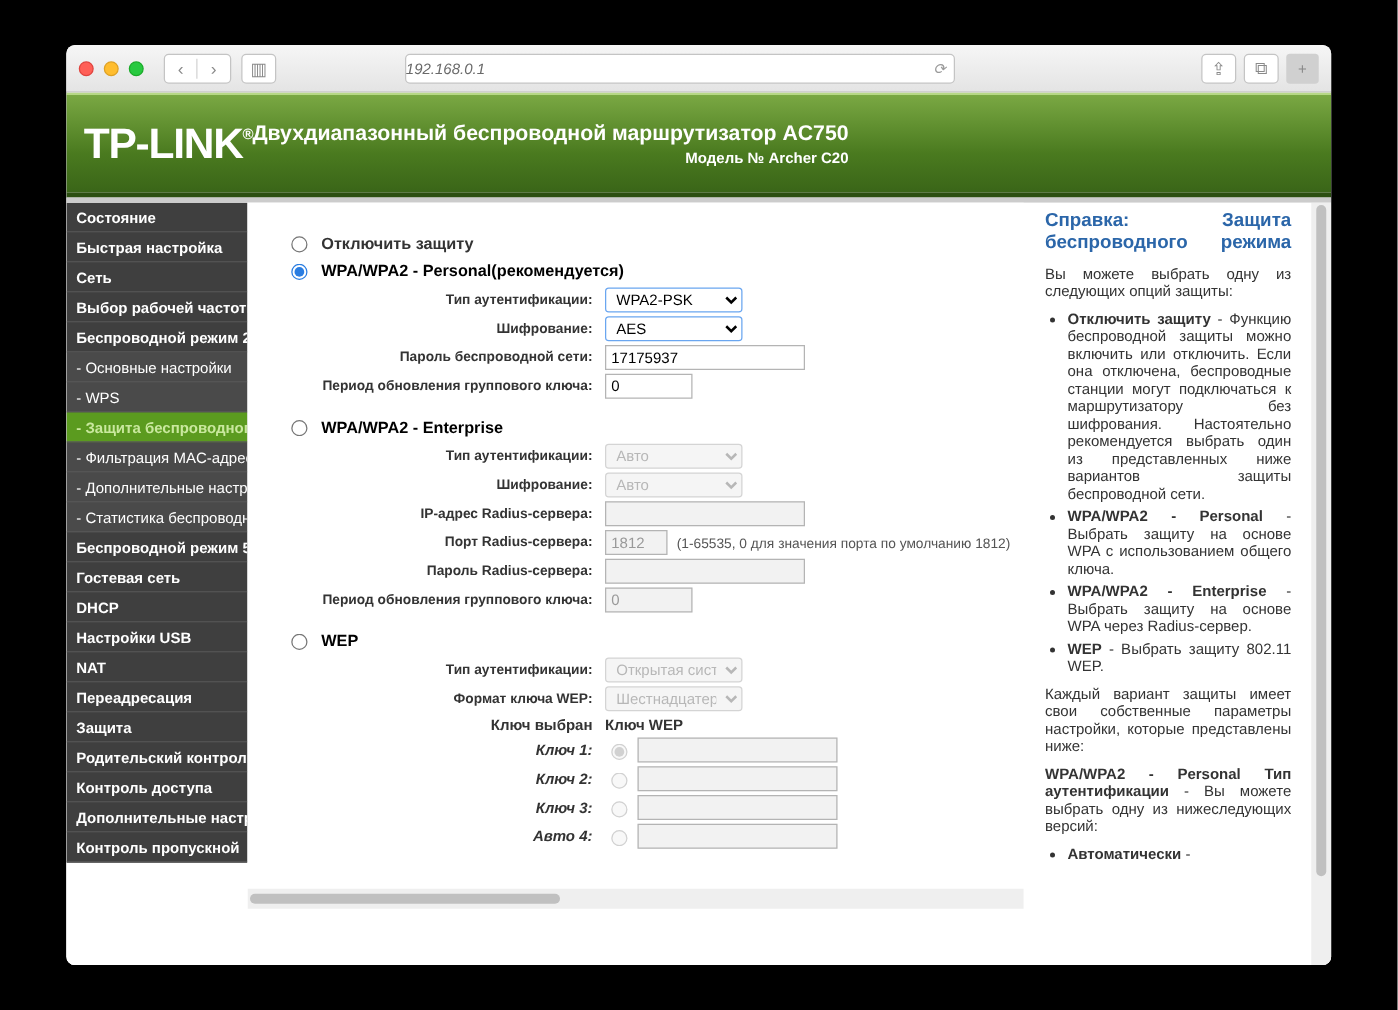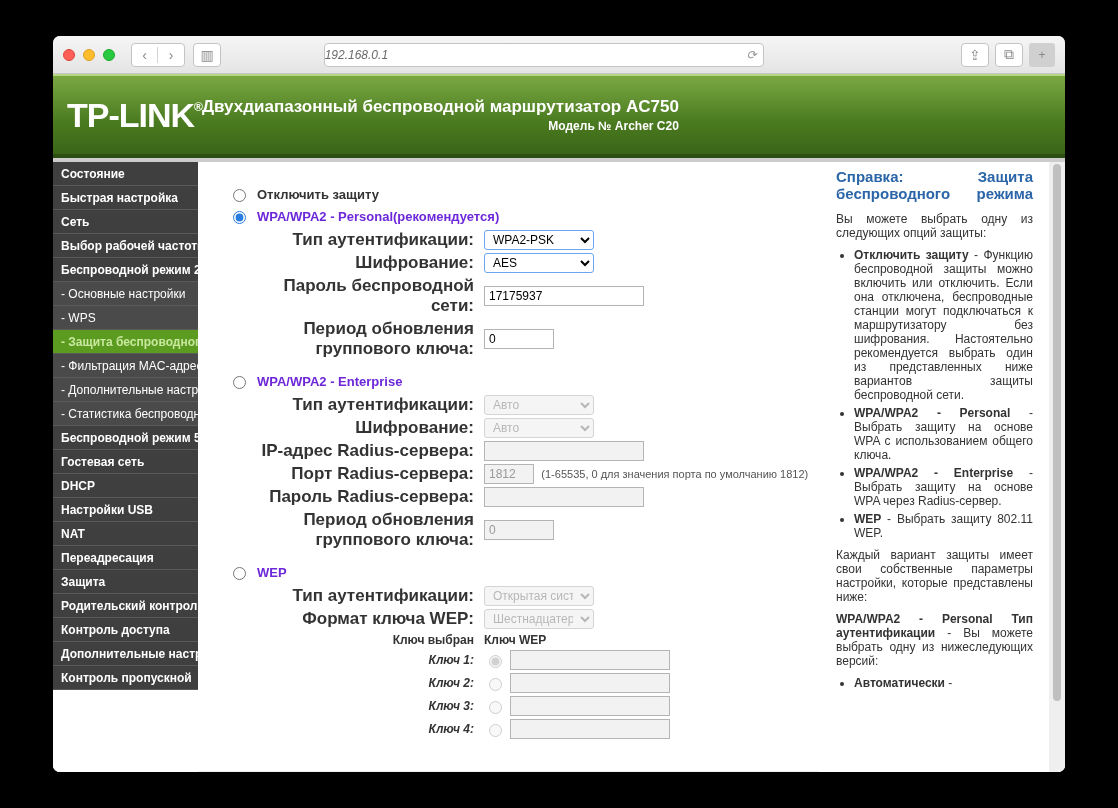--- a/index.html
+++ b/index.html
@@ -97,24 +97,24 @@
   }
   .sb-item.bold { font-weight:bold; background:#3f3f3f;}
   .sb-item.active { background:#5b9b1f; color:#c9e89e; font-weight:bold;}
 
   .main {
     flex:1; overflow:auto; position:relative; background:#fff;
   }
   .main-inner { padding: 18px 10px 18px 30px; font-size:12px; color:#333;}
   .form-section { margin-bottom:14px; }
   .radio-row { display:flex; align-items:center; gap:8px; margin:6px 0; }
-  .radio-row label { font-weight:bold; color:#6d28d9; font-size:13px;}
+  .radio-row label { font-weight:bold; color:#000000; font-size:13px;}
   .radio-row.disable label { color:#333; }
   .field-row { display:flex; align-items:center; margin:3px 0 3px 8px;}
-  .field-label { width: 248px; text-align:right; padding-right:10px; font-weight:bold; color:#333; font-size:17px;}
+  .field-label { width: 248px; text-align:right; padding-right:10px; font-weight:bold; color:#333; font-size:11px;}
   .field-input select, .field-input input[type=text] {
     font-size:12px; height:20px; padding:1px 4px;
   }
   .field-input select { width:110px; }
   .field-input input[type=text] { width:160px; border:1px solid #b4b4b4;}
   .hint { font-size:11px; color:#555; margin-left:4px;margin-top:13px;}
   input[disabled], select[disabled]{ background:#f2f2f2; color:#999;}
   .wep-head { display:flex; margin-top:4px; margin-left:8px;}
   .wep-head .l { width:248px; text-align:right; padding-right:10px; font-weight:bold;}
   .wep-head .r { font-weight:bold; }
@@ -310,21 +310,21 @@
                 <div class="kl">Ключ 2:</div>
                 <input type="radio" name="wepkey" disabled="" style="">
                 <input type="text" disabled="" style="">
               </div>
             <div class="key-row">
                 <div class="kl">Ключ 3:</div>
                 <input type="radio" name="wepkey" disabled="" style="">
                 <input type="text" disabled="" style="">
               </div>
             <div class="key-row">
-                <div class="kl">Ключ 4:</div>
+                <div class="kl">Авто 4:</div>
                 <input type="radio" name="wepkey" disabled="" style="">
                 <input type="text" disabled="" style="">
               </div>
           </div>
 
         </div>
         <div class="hscroll-area">
             <div class="thumb"></div>
           </div>
       </div>

